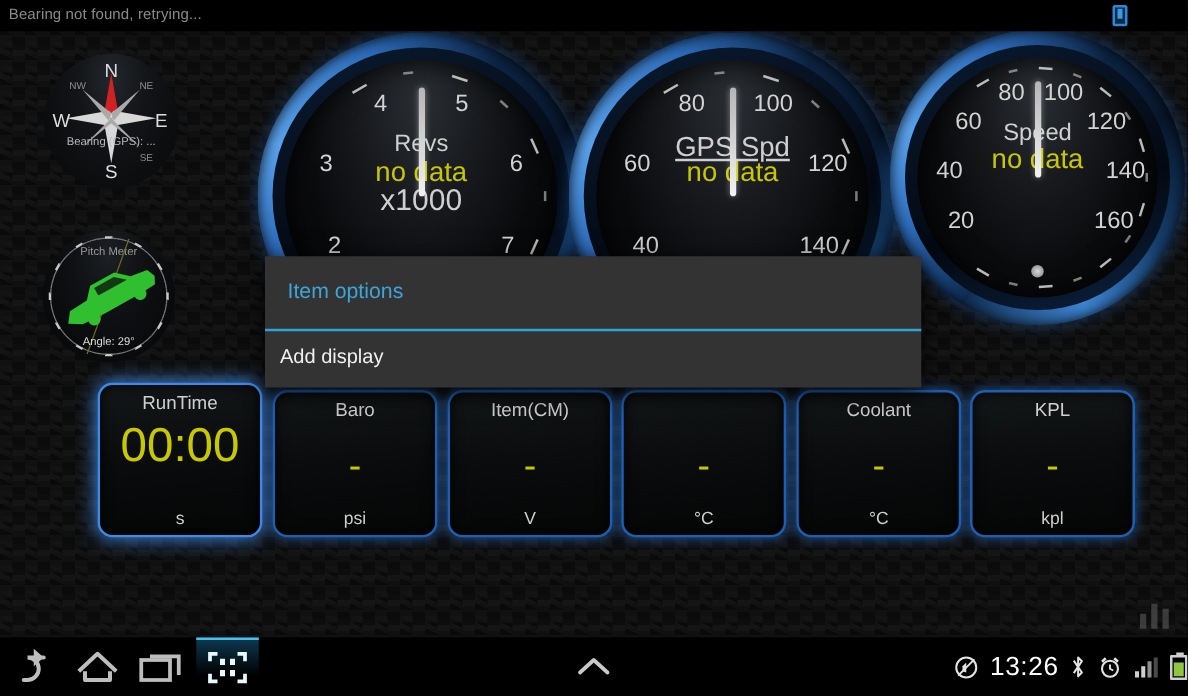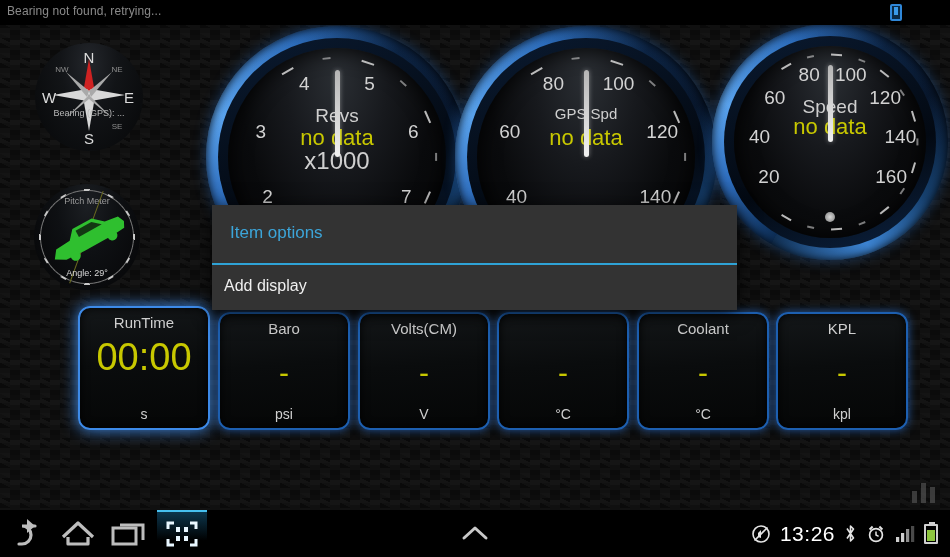--- a/index.html
+++ b/index.html
@@ -148,21 +148,21 @@
   .eq span { position:absolute; bottom:0; width:5px; background:#6a6a6a; }
 
   
   .navbar {
     position:absolute; left:0; bottom:0; width:950px; height:47px;
     background:#000; z-index:10;
   }
   .navbtn { position:absolute; top:0; height:47px; width:50px; }
   .navbtn.active { background:linear-gradient(to bottom,#0d3a52,#000 65%); }
   .navbtn.active::before{ content:""; position:absolute; left:0; right:0; top:0; height:2px; background:#46c0ef; }
-  .sysbar { position:absolute; right:0; top:0; height:47px; display:flex; align-items:center; gap:9px; padding-right:12px; }
+  .sysbar { position:absolute; right:0; top:0; height:47px; display:flex; align-items:center; gap:9px; }
   .clock { color:#fff; font-size:21px; letter-spacing:.5px; }
   .battery { width:14px; height:20px; border:2px solid #cfcfcf; border-radius:1px; position:relative; }
   .battery::before{ content:""; position:absolute; left:3px; top:-4px; width:6px; height:2px; background:#cfcfcf; }
   .battery i { position:absolute; left:1px; right:1px; bottom:1px; height:68%; background:#8ec63f; display:block; }
 </style>
 </head>
 <body>
 
 <div id="root">
 
@@ -328,21 +328,21 @@
           <div class="tick" style="width: 1.6px; height: 8.175px; opacity: 0.6; transform: rotate(408deg) translate(98.1px, -50%);"></div>
           <div class="tick" style="width: 2.4px; height: 12.535px; opacity: 0.92; transform: rotate(432deg) translate(98.1px, -50%);"></div>
           <div class="tick" style="width: 1.6px; height: 8.175px; opacity: 0.6; transform: rotate(456deg) translate(98.1px, -50%);"></div>
           <div class="tick" style="width: 2.4px; height: 12.535px; opacity: 0.92; transform: rotate(480deg) translate(98.1px, -50%);"></div>
           <div class="ticklabel" style="left: 39.6184px; top: 149.058px; font-size: 19px;">40</div>
           <div class="ticklabel" style="left: 32.8061px; top: 84.2431px; font-size: 19px;">60</div>
           <div class="ticklabel" style="left: 76.4143px; top: 35.8113px; font-size: 19px;">80</div>
           <div class="ticklabel" style="left: 141.586px; top: 35.8113px; font-size: 19px;">100</div>
           <div class="ticklabel" style="left: 185.194px; top: 84.2431px; font-size: 19px;">120</div>
           <div class="ticklabel" style="left: 178.382px; top: 149.057px; font-size: 19px;">140</div>
-          <div class="g-title" style="top: 56.68px; font-size: 15px;">GPS Spd</div>
+          <div class="g-title" style="top: 56.68px; font-size: 22px; text-decoration: underline;">GPS Spd</div>
           <div class="g-value" style="top: 77.39px; font-size: 22px;">no data</div>
           <div class="needle" style="width: 5px; height: 87.2px; margin-left: -2.5px; transform: rotate(180deg);"></div>
           <div class="hubdot" style="width: 10px; height: 10px; margin-top: 85.02px;"></div>
         </div>
       </div>
       <div class="gauge" style="left: 712px; top: 24px; width: 236px; height: 236px;">
         <div class="bezel"></div>
         <div class="bezel2" style="inset: 12px;"></div>
         <div class="face" style="inset: 22px;">
           <div class="tick" style="width: 2.4px; height: 11.04px; opacity: 0.92; transform: rotate(240deg) translate(86.4px, -50%);"></div>
@@ -381,21 +381,21 @@
         <div class="tile-name">RunTime</div>
         <div class="tile-val" style="top: 30px; font-size: 38px; line-height: 1;">00:00</div>
         <div class="tile-unit">s</div>
       </div>
       <div class="tile" style="left: 218px; top: 312px; width: 132px; height: 118px;">
         <div class="tile-name">Baro</div>
         <div class="tile-val" style="top: 44px; font-size: 30px; line-height: 1;">-</div>
         <div class="tile-unit">psi</div>
       </div>
       <div class="tile" style="left: 358px; top: 312px; width: 132px; height: 118px;">
-        <div class="tile-name">Volts(CM)</div>
+        <div class="tile-name">Item(CM)</div>
         <div class="tile-val" style="top: 44px; font-size: 30px; line-height: 1;">-</div>
         <div class="tile-unit">V</div>
       </div>
       <div class="tile" style="left: 497px; top: 312px; width: 132px; height: 118px;">
         <div class="tile-val" style="top: 44px; font-size: 30px; line-height: 1;">-</div>
         <div class="tile-unit">°C</div>
       </div>
       <div class="tile" style="left: 637px; top: 312px; width: 132px; height: 118px;">
         <div class="tile-name">Coolant</div>
         <div class="tile-val" style="top: 44px; font-size: 30px; line-height: 1;">-</div>

